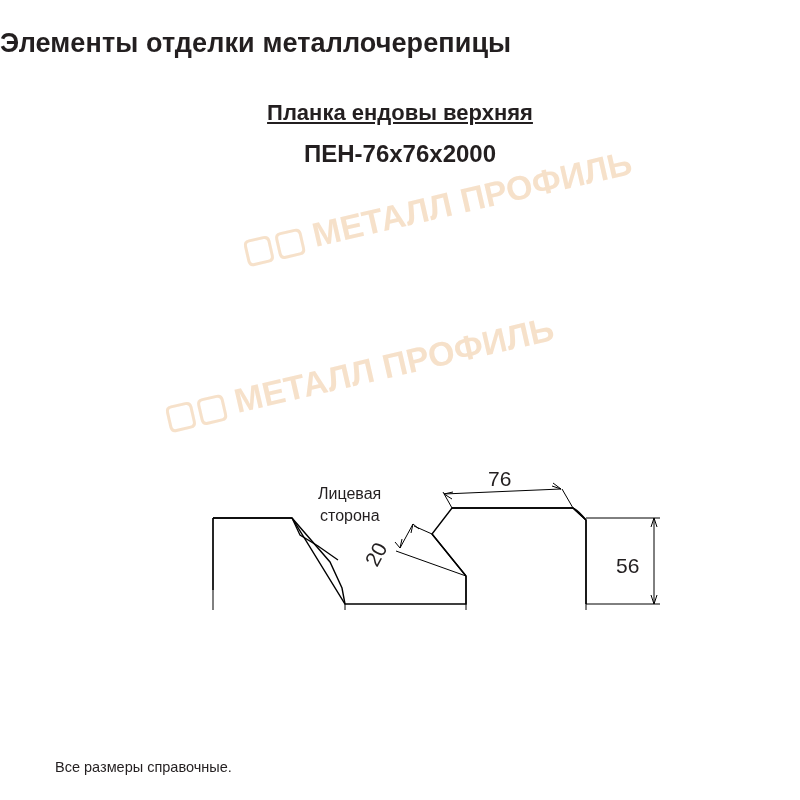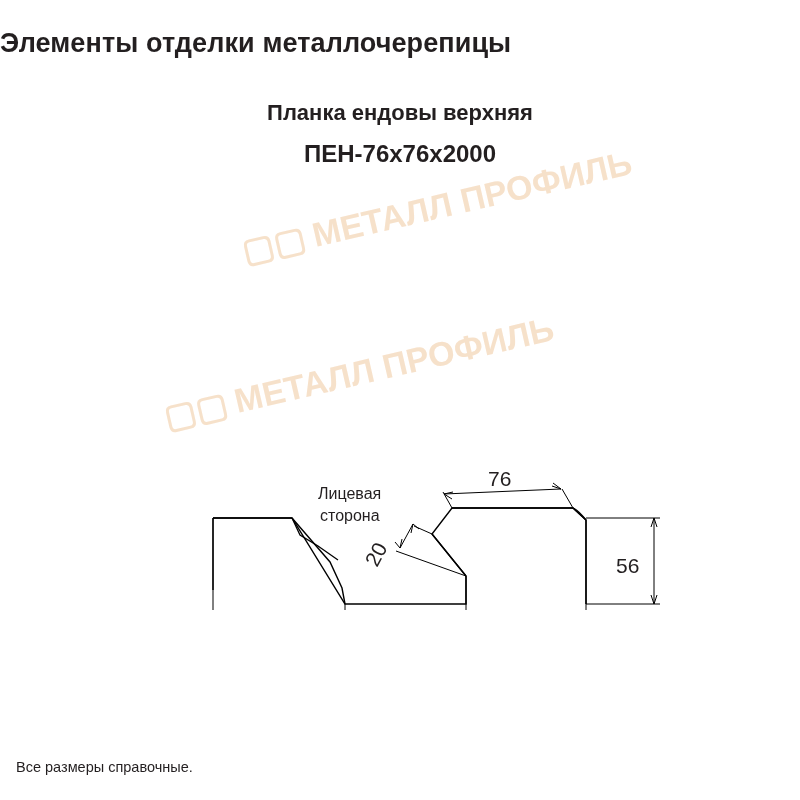--- a/index.html
+++ b/index.html
@@ -31,20 +31,21 @@
     letter-spacing: 0.1px;
   }
   .subtitle {
     position: absolute;
     top: 100px;
     left: 0;
     width: 800px;
     text-align: center;
     font-size: 22px;
     font-weight: bold;
+    text-decoration: underline;
   }
   .code {
     position: absolute;
     top: 140px;
     left: 0;
     width: 800px;
     text-align: center;
     font-size: 24px;
     font-weight: bold;
   }
@@ -58,20 +59,21 @@
   .footer {
     position: absolute;
     left: 16px;
     bottom: 22px;
     font-size: 14.5px;
     line-height: 1.55;
     color: #231f20;
   }
   .footer div {
     white-space: nowrap;
+    margin-left: 39px;
   }
   svg { display: block; }
   .wm {
     position: absolute;
     font-family: "Liberation Sans", sans-serif;
     font-weight: bold;
     color: #f0c9a0;
     opacity: 0.55;
     white-space: nowrap;
     pointer-events: none;

